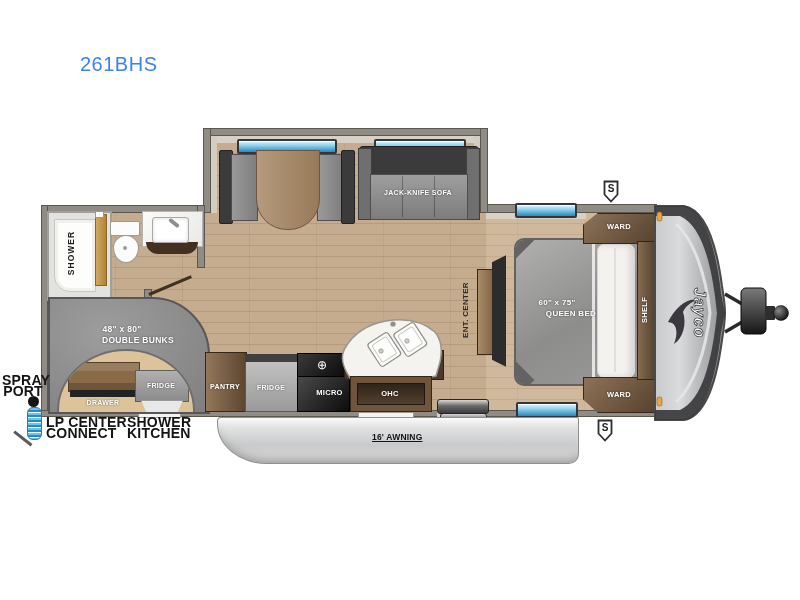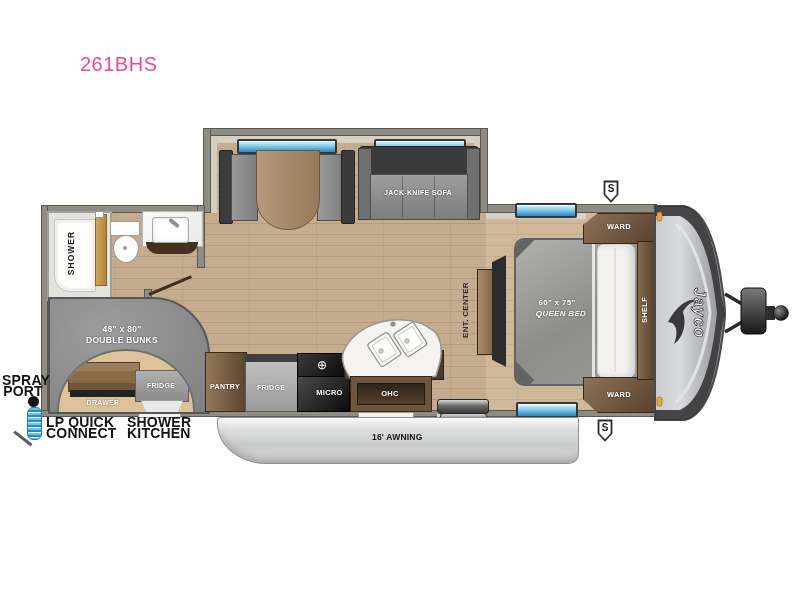--- a/index.html
+++ b/index.html
@@ -20,21 +20,21 @@
   .cab{border:1px solid #352818;}
   .seat{background:linear-gradient(90deg,#9a9a9a,#7d7d7d);border:1px solid #4e4e4e;}
   .back{background:#3b3b3b;border-radius:2px;border:1px solid #222;}
   .step{background:linear-gradient(180deg,#d8d8d8,#6a6a6a 45%,#3c3c3c);border:1px solid #242424;border-radius:3px;}
 </style>
 </head>
 <body>
 
 <div id="canvas">
 
-  <div class="a" style="left:80px;top:53px;font-size:20px;color:#ec4899;letter-spacing:.5px;">261BHS</div>
+  <div class="a" style="left:80px;top:53px;font-size:20px;color:#3b82f6;letter-spacing:.5px;">261BHS</div>
 
   <div class="a" id="plan" style="left:0;top:0;width:800px;height:600px;">
 
     <div class="a floor" style="left:48px;top:212px;width:609px;height:199px;"></div>
     <div class="a floor" style="left:210px;top:142px;width:271px;height:71px;"></div>
     <div class="a" style="left:486px;top:212px;width:171px;height:199px;background:rgba(233,216,190,.28);"></div>
     <div class="a" style="left:210px;top:135px;width:271px;height:8px;background:#d7d0c5;"></div>
     <div class="a" style="left:210px;top:135px;width:7px;height:78px;background:#d3ccc1;"></div>
     <div class="a" style="left:474px;top:135px;width:7px;height:78px;background:#d3ccc1;"></div>
     <div class="a" style="left:486px;top:212px;width:100px;height:7px;background:#d8d1c6;"></div>
@@ -81,21 +81,21 @@
     <div class="a" style="left:113px;top:235px;width:24px;height:26px;background:#fcfcfa;border:1px solid #9a9a98;border-radius:50% 50% 50% 50% / 45% 45% 55% 55%;"></div>
     <div class="a" style="left:123px;top:246px;width:4px;height:4px;background:#9a9a98;border-radius:50%;"></div>
     <div class="a" style="left:142px;top:211px;width:59px;height:34px;background:linear-gradient(135deg,#fafaf8,#e9e9e6);border:1px solid #b5b5b3;"></div>
     <div class="a" style="left:146px;top:242px;width:52px;height:12px;background:#43301f;border-radius:0 0 40px 40px;"></div>
     <div class="a" style="left:152px;top:217px;width:35px;height:24px;background:#ffffff;border:1px solid #a9a9a7;border-radius:3px;box-shadow:inset 0 0 4px rgba(0,0,0,.15);"></div>
     <div class="a" style="left:168px;top:221px;width:12px;height:4px;background:#8e8e8e;transform:rotate(38deg);border-radius:2px;"></div>
     <div class="a" style="left:149px;top:293px;width:46px;height:3px;background:#40301f;transform:rotate(-23deg);transform-origin:left center;"></div>
 
     <div class="a" style="left:48px;top:297px;width:158px;height:113px;background:radial-gradient(ellipse at 35% 30%,#9d9d9d,#7f7f7f);border:2px solid #57575a;border-radius:0 58px 0 0;"></div>
     <div class="lblw" style="left:60px;top:325px;width:124px;font-size:8.5px;">48" x 80"</div>
-    <div class="lblw" style="left:60px;top:336px;width:124px;font-size:8.5px;">DOUBLE BUNKS</div>
+    <div class="lblw" style="left:76px;top:336px;width:124px;font-size:8.5px;">DOUBLE BUNKS</div>
 
     <div class="a" style="left:57px;top:349px;width:134px;height:61px;background:#dcc39a;border:2px solid #6e6e6e;border-bottom:none;border-radius:70px 70px 0 0 / 62px 62px 0 0;overflow:hidden;">
       <div class="a" style="left:9px;top:11px;width:70px;height:28px;background:#8a6b48;border:1px solid #553f2a;box-shadow:inset 0 -8px 0 rgba(0,0,0,.2), inset 0 8px 0 rgba(255,255,255,.12);"></div>
       <div class="a" style="left:11px;top:39px;width:66px;height:7px;background:#222;"></div>
       <div class="lblw" style="left:11px;top:47px;width:66px;font-size:7px;">DRAWER</div>
       <div class="a" style="left:76px;top:19px;width:52px;height:30px;background:linear-gradient(180deg,#b0b0b0,#8b8b8b);border:1px solid #5f5f5f;"></div>
       <div class="lblw" style="left:76px;top:30px;width:52px;font-size:7px;">FRIDGE</div>
       <div class="a" style="left:79px;top:49px;width:46px;height:13px;background:#e8e8e8;border:1px solid #999;clip-path:polygon(6% 0,94% 0,80% 100%,20% 100%);"></div>
     </div>
 
@@ -133,21 +133,21 @@
     <div class="a" style="left:492px;top:253px;width:14px;height:116px;background:#2c2c2c;clip-path:polygon(0 8%,100% 2%,100% 98%,0 92%);"></div>
     <div class="lblw vrot" style="left:422px;top:304px;width:90px;height:12px;transform:rotate(-90deg);color:#2b2b2b;text-shadow:none;font-size:8px;">ENT. CENTER</div>
 
     <div class="a" style="left:514px;top:238px;width:124px;height:144px;background:linear-gradient(150deg,#b0b0ae,#8d8d8b 55%,#9a9a98);border:2px solid #62625f;border-radius:10px;overflow:hidden;">
       <div class="a" style="left:-13px;top:-13px;width:26px;height:26px;background:#636363;transform:rotate(45deg);"></div>
       <div class="a" style="left:-13px;top:127px;width:26px;height:26px;background:#636363;transform:rotate(45deg);"></div>
       <div class="a" style="left:76px;top:0;width:3px;height:144px;background:rgba(255,255,255,.75);"></div>
       <div class="a" style="left:81px;top:4px;width:36px;height:132px;background:#f4f2ef;border:1px solid #d5d5d3;border-radius:7px;box-shadow:inset -4px 0 6px rgba(0,0,0,.12);"></div>
       <div class="a" style="left:98px;top:8px;width:2px;height:124px;background:rgba(0,0,0,.08);"></div>
       <div class="lblw" style="left:4px;top:58px;width:74px;font-size:8px;">60" x 75"</div>
-      <div class="lblw" style="left:8px;top:69px;width:74px;font-size:8px;font-style:italic;">QUEEN BED</div>
+      <div class="lblw" style="left:18px;top:69px;width:74px;font-size:8px;">QUEEN BED</div>
     </div>
 
     <div class="a" style="left:583px;top:213px;width:72px;height:29px;background:linear-gradient(135deg,#8d7257,#57422f);border:1px solid #352818;clip-path:polygon(0 38%,20% 0,100% 0,100% 100%,0 100%);"></div>
     <div class="lblw" style="left:583px;top:222px;width:72px;font-size:7.5px;">WARD</div>
     <div class="a" style="left:583px;top:377px;width:72px;height:34px;background:linear-gradient(135deg,#8d7257,#57422f);border:1px solid #352818;clip-path:polygon(0 0,100% 0,100% 100%,20% 100%,0 62%);"></div>
     <div class="lblw" style="left:583px;top:390px;width:72px;font-size:7.5px;">WARD</div>
     <div class="a" style="left:637px;top:241px;width:19px;height:137px;background:linear-gradient(90deg,#866c50,#4f3c2a);border:1px solid #30261a;"></div>
     <div class="lblw vrot" style="left:601px;top:304px;width:90px;height:12px;transform:rotate(-90deg);font-size:7.5px;">SHELF</div>
 
     <svg class="a" style="left:603px;top:180px;" width="16" height="23" viewBox="0 0 16 23">
@@ -183,26 +183,26 @@
       <path d="M7,8 L38,8 C58,14 68,52 73,95 L77,115 L69,115 C64,66 54,28 32,18 L7,18 Z" fill="#3a3a3c" opacity=".92"></path>
       <path d="M7,222 L38,222 C58,216 68,178 73,135 L77,115 L69,115 C64,164 54,202 32,212 L7,212 Z" fill="#3a3a3c" opacity=".92"></path>
       <path d="M28,26 C46,42 58,78 62,115 C58,152 46,188 28,204" fill="none" stroke="#e4e5e7" stroke-width="3" opacity=".9"></path>
       <path transform="translate(18,98)" d="M2,26 C10,10 22,2 30,4 C24,7 19,11 17,16 C21,28 17,42 8,48 C12,38 11,30 6,27 Z" fill="#3a3a3e"></path>
       <text x="50" y="115" transform="rotate(90,50,115)" text-anchor="middle" dominant-baseline="middle" font-family="Liberation Sans, sans-serif" font-size="16" font-style="italic" font-weight="bold" letter-spacing="1" fill="#fafafa" stroke="#2c2c30" stroke-width=".7">Jayco</text>
       <rect x="9" y="14" width="5" height="9" rx="2" fill="#f0a43e" stroke="#8a6220" stroke-width=".6"></rect>
       <rect x="9" y="199" width="5" height="9" rx="2" fill="#f0a43e" stroke="#8a6220" stroke-width=".6"></rect>
     </svg>
 
     <div class="a" style="left:217px;top:417px;width:360px;height:45px;background:linear-gradient(180deg,#efefef,#c9cacb 60%,#dadada);border:1.5px solid #8f8f8f;border-radius:4px 2px 10px 50px / 4px 2px 10px 40px;box-shadow:inset 0 6px 8px -4px #fff, inset 0 -9px 10px -6px #9b9b9b;"></div>
-    <div class="lblb" style="left:372px;top:432px;font-size:8.5px;">16' AWNING</div>
+    <div class="lblb" style="left:372px;top:432px;font-size:8.5px;text-decoration:underline;">16' AWNING</div>
 
     <div class="lblb ctr" style="left:2px;top:375px;width:42px;">SPRAY</div>
     <div class="lblb ctr" style="left:2px;top:386px;width:42px;">PORT</div>
     <div class="a" style="left:28px;top:396px;width:11px;height:11px;background:#141414;border-radius:50%;"></div>
     <div class="a" style="left:27px;top:407px;width:13px;height:31px;border-radius:6px;border:1px solid #2c7aa8;background:repeating-linear-gradient(180deg,#6cc4ec 0 2px,#2c89bd 2px 3.5px,#eaf7fd 3.5px 5px);"></div>
     <div class="a" style="left:12px;top:437px;width:22px;height:2.5px;background:#5a5a5a;transform:rotate(38deg);"></div>
-    <div class="lblb" style="left:46px;top:417px;">LP QUICK</div>
+    <div class="lblb" style="left:46px;top:417px;">LP CENTER</div>
     <div class="lblb" style="left:46px;top:428px;">CONNECT</div>
     <div class="lblb" style="left:127px;top:417px;">SHOWER</div>
     <div class="lblb" style="left:127px;top:428px;">KITCHEN</div>
   </div>
 
 </div>
 
 </body></html>

